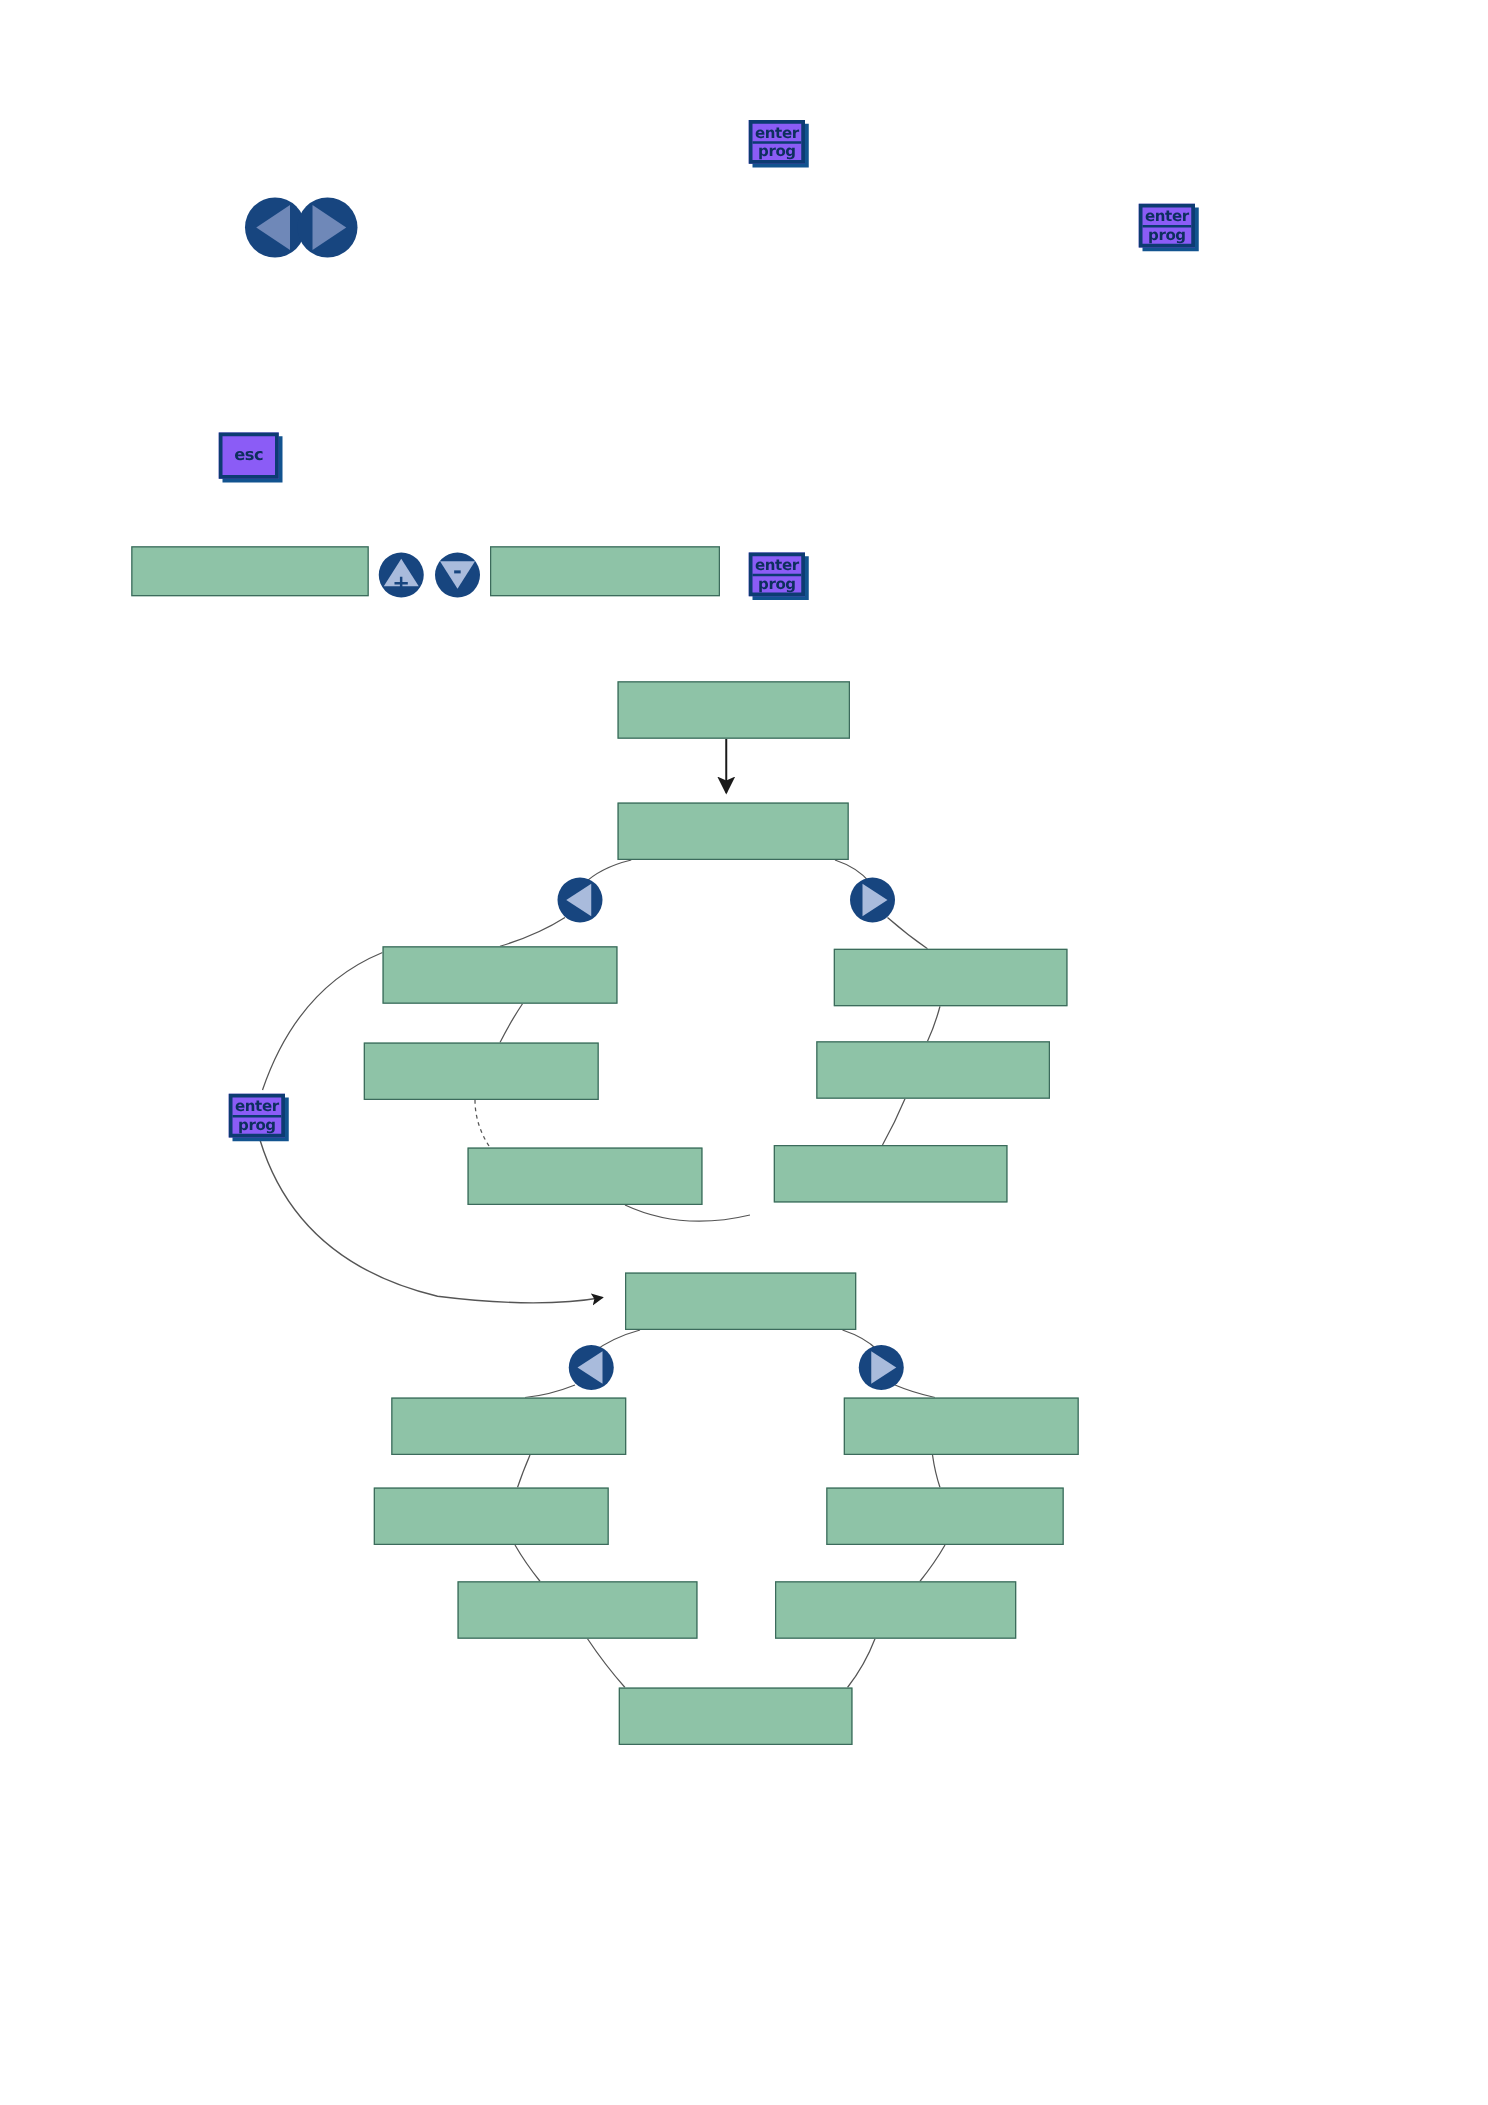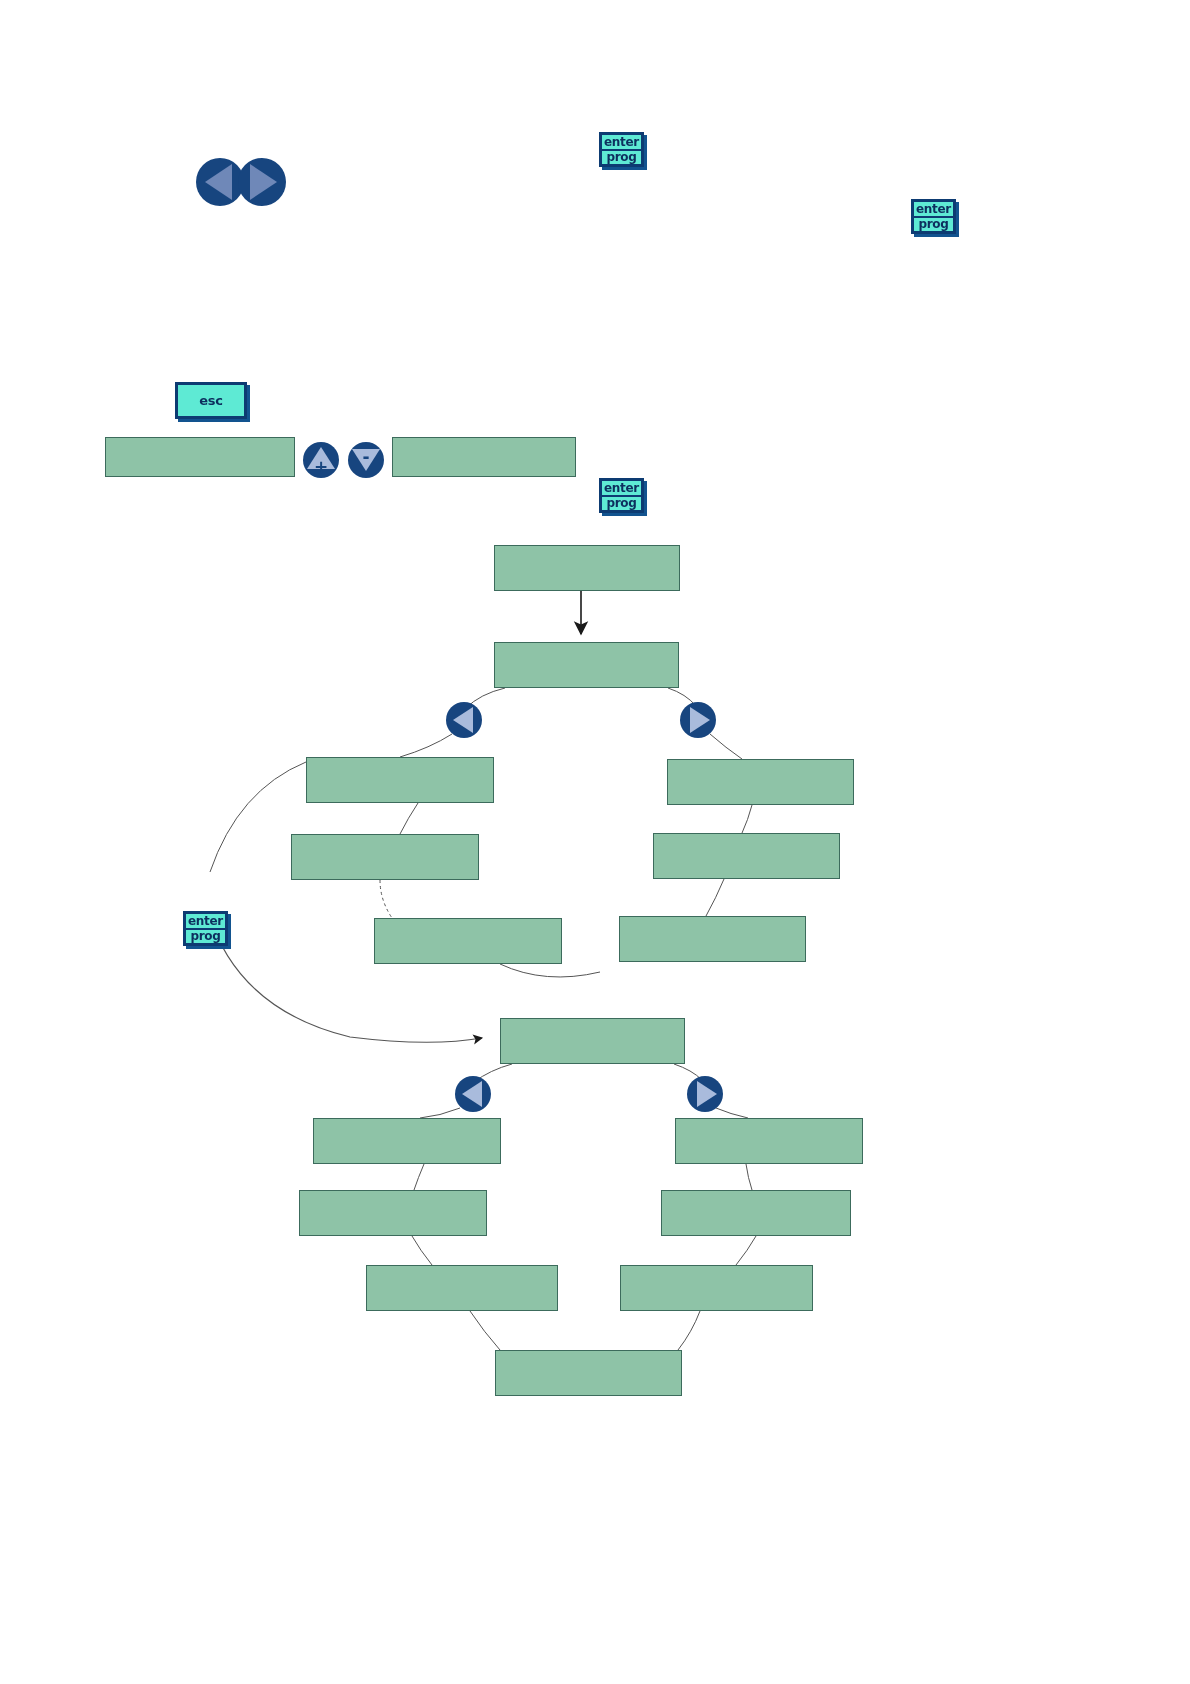--- a/index.html
+++ b/index.html
@@ -27,33 +27,32 @@
     position: absolute;
     background: #8ec3a7;
     border: 1px solid #3c6b5c;
     box-sizing: border-box;
   }
 
   
   .keycap {
     position: absolute;
     box-sizing: border-box;
-    background: #5eead4;
+    background: #8b5cf6;
     border: 3px solid #0d3b72;
     box-shadow: 3px 3px 0 0 #12538f;
     display: flex;
     flex-direction: column;
     align-items: flex-end;
     justify-content: center;
     color: #0d2f5e;
     font-family: "DejaVu Sans", sans-serif;
     font-weight: bold;
     line-height: 1.02;
     letter-spacing: -0.3px;
-    margin-top: 36px;
   }
   .keycap .kline {
     display: block;
     text-align: center;
     width: 100%;
   }
   .keycap.two .kline:first-child {
     border-bottom: 2px solid #0d3b72;
   }
 
@@ -199,21 +198,21 @@
   <div class="keycap two" style="left:599px; top:96px; width:45px; height:35px; font-size:12px;">
     <span class="kline">enter</span>
     <span class="kline">prog</span>
   </div>
 
   <div class="keycap two" style="left:911px; top:163px; width:45px; height:35px; font-size:12px;">
     <span class="kline">enter</span>
     <span class="kline">prog</span>
   </div>
 
-  <div class="keycap" style="left:175px; top:346px; width:72px; height:37px; font-size:13px;">
+  <div class="keycap" style="left:175px; top:346px; width:48px; height:37px; font-size:13px;">
     <span class="kline">esc</span>
   </div>
 
   <div class="keycap two" style="left:599px; top:442px; width:45px; height:35px; font-size:12px;">
     <span class="kline">enter</span>
     <span class="kline">prog</span>
   </div>
 
   <div class="keycap two" style="left:183px; top:875px; width:45px; height:35px; font-size:12px;">
     <span class="kline">enter</span>

